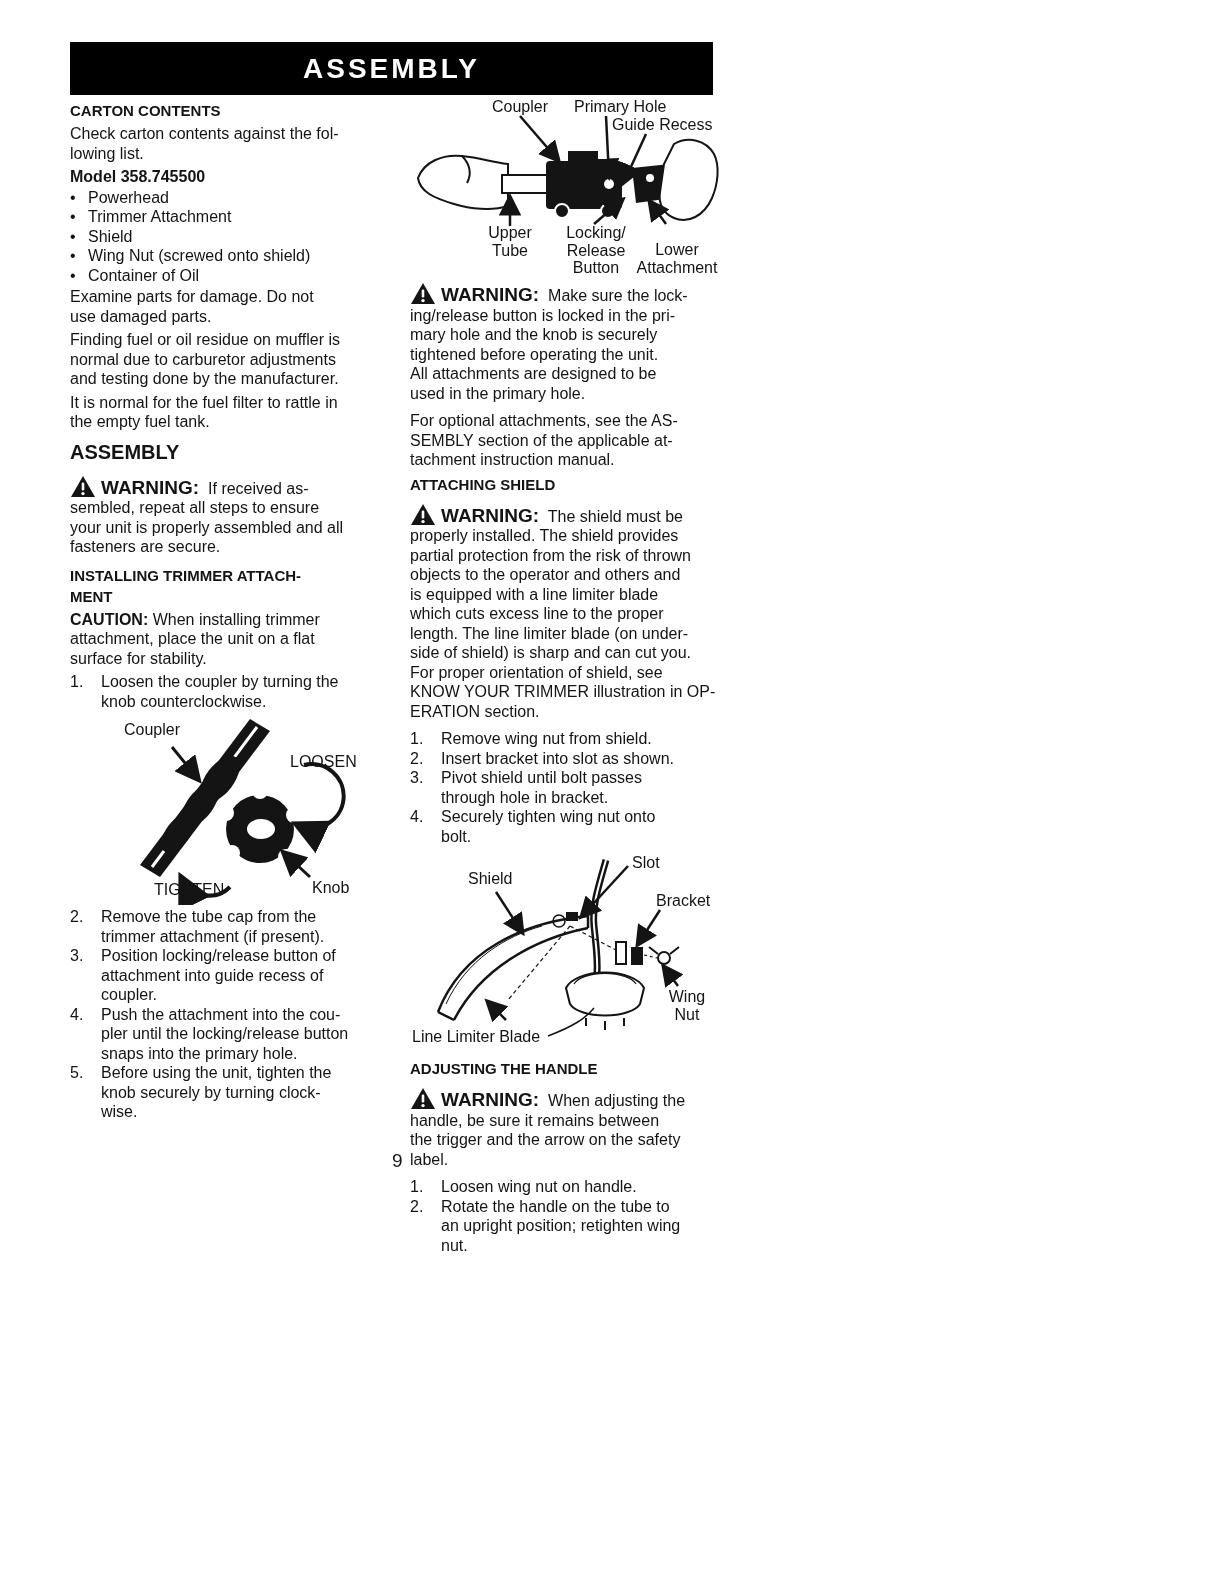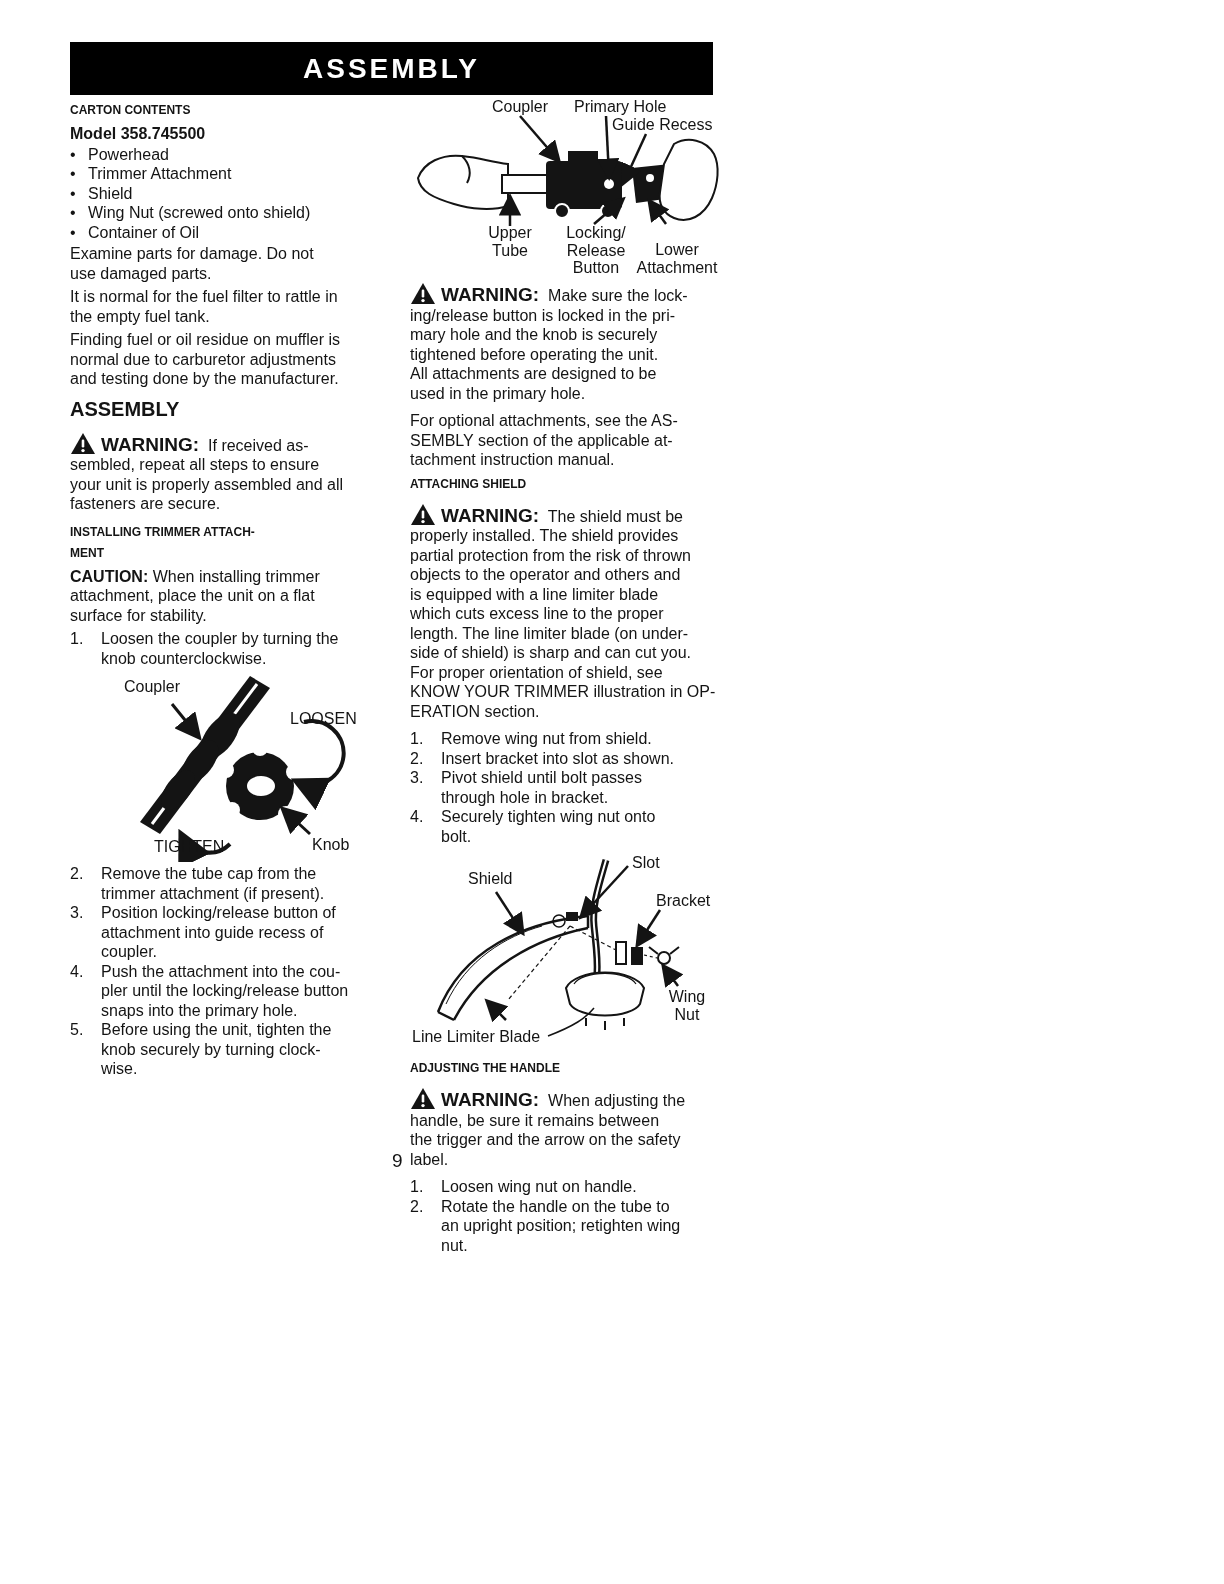--- a/index.html
+++ b/index.html
@@ -4,21 +4,21 @@
 <style>
   html,body{margin:0;padding:0;background:#ffffff;}
   .page{position:relative;width:1224px;height:1332px;background:#ffffff;
         font-family:"Liberation Sans",sans-serif;color:#141414;overflow:hidden;}
   .header-bar{position:absolute;left:70px;top:42px;width:643px;height:53px;background:#000;
               display:flex;align-items:center;justify-content:center;}
   .header-bar .title{color:#fff;font-weight:bold;font-size:28px;letter-spacing:3px;}
   .col{position:absolute;font-size:16px;line-height:19.5px;}
   .col-left{left:70px;top:100px;width:330px;}
   .col-right{left:410px;top:98px;width:336px;}
-  h2{font-size:12px;line-height:21px;margin:6px 0 3px 0;white-space:pre-line;}
+  h2{font-size:15px;line-height:21px;margin:6px 0 3px 0;white-space:pre-line;}
   h2.mid{font-size:20px;margin-top:10px;}
   p{margin:0 0 4px 0;}
   .txt{white-space:pre-line;}
   b.inline-label{font-weight:bold;}
   .warn{margin:12px 0 8px 0;}
   .warn .wlabel{font-weight:bold;font-size:19px;}
   .warn-icon{display:inline-block;vertical-align:-4px;margin-right:5px;}
   ul.bullets{list-style:none;margin:0 0 2px 0;padding:0;}
   ul.bullets li{display:flex;}
   ul.bullets .b{width:18px;}
@@ -40,20 +40,22 @@
 <body>
 
 <div class="page">
 
   <div class="header-bar" style="background: rgb(0, 0, 0);">
     <span class="title" style="color: rgb(255, 255, 255);">ASSEMBLY</span>
   </div>
 
   <div class="col col-left">
     <h2 style="margin-top:0">CARTON CONTENTS</h2>
+    <p class="txt">Check carton contents against the fol-
+lowing list.</p>
     <p style="margin-bottom:1px"><b>Model 358.745500</b></p>
     <ul class="bullets">
       <li>
           <span class="b">•</span>
           <span>Powerhead</span>
         </li>
       <li>
           <span class="b">•</span>
           <span>Trimmer Attachment</span>
         </li>
@@ -65,25 +67,25 @@
           <span class="b">•</span>
           <span>Wing Nut (screwed onto shield)</span>
         </li>
       <li>
           <span class="b">•</span>
           <span>Container of Oil</span>
         </li>
     </ul>
     <p class="txt">Examine parts for damage. Do not
 use damaged parts.</p>
-    <p class="txt">It is normal for the fuel filter to rattle in
-the empty fuel tank.</p>
     <p class="txt">Finding fuel or oil residue on muffler is
 normal due to carburetor adjustments
 and testing done by the manufacturer.</p>
+    <p class="txt">It is normal for the fuel filter to rattle in
+the empty fuel tank.</p>
 
     <h2 class="mid">ASSEMBLY</h2>
 
     <p class="warn">
       <span class="warn-icon">
         <svg width="26" height="23" viewBox="0 0 26 23">
             <path d="M13 1 L25 22 L1 22 Z" fill="#141414"></path>
             <rect x="11.7" y="7.5" width="2.6" height="8" rx="1.2" fill="#fff"></rect>
             <circle cx="13" cy="18.6" r="1.7" fill="#fff"></circle>
           </svg>

